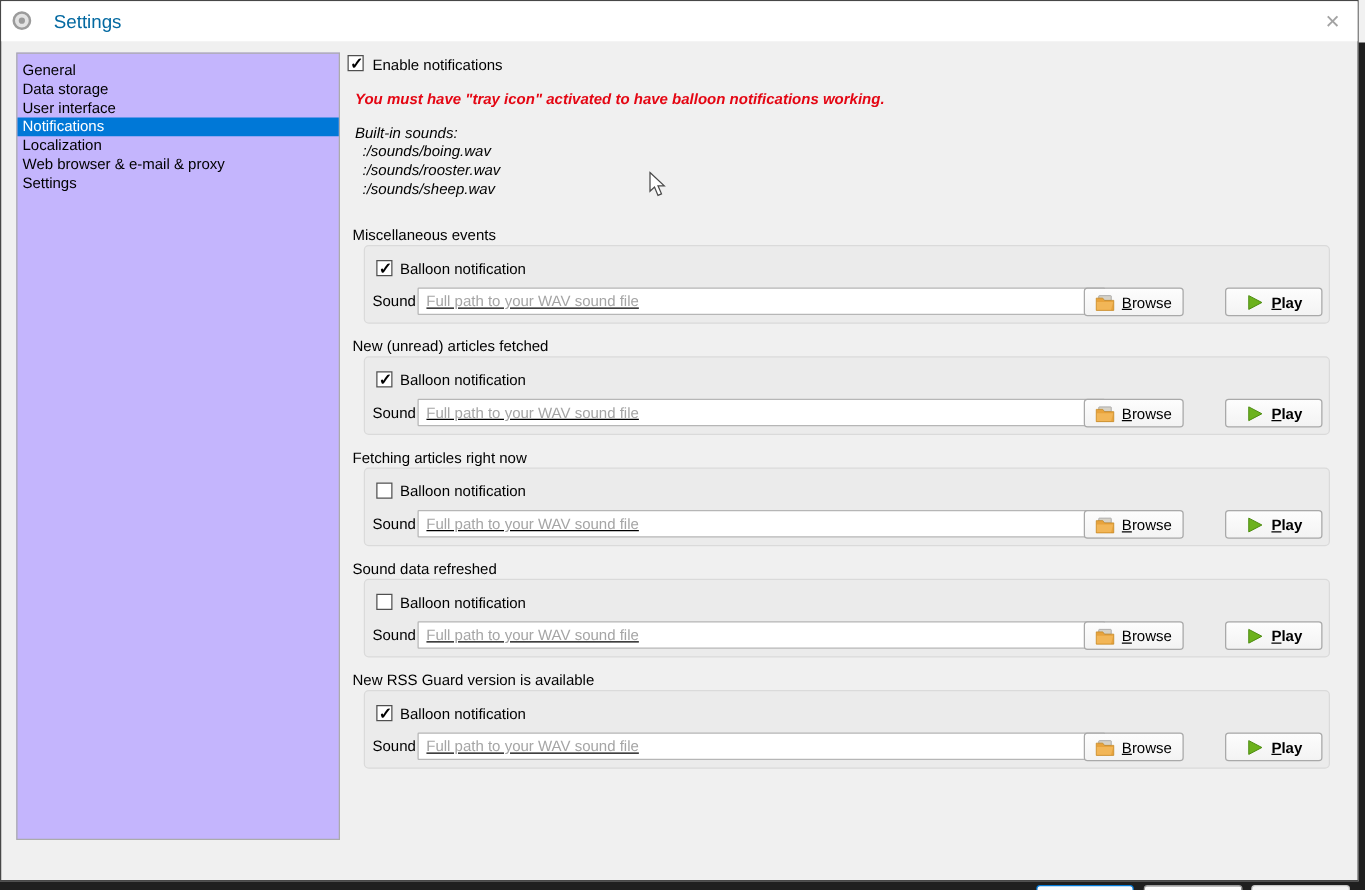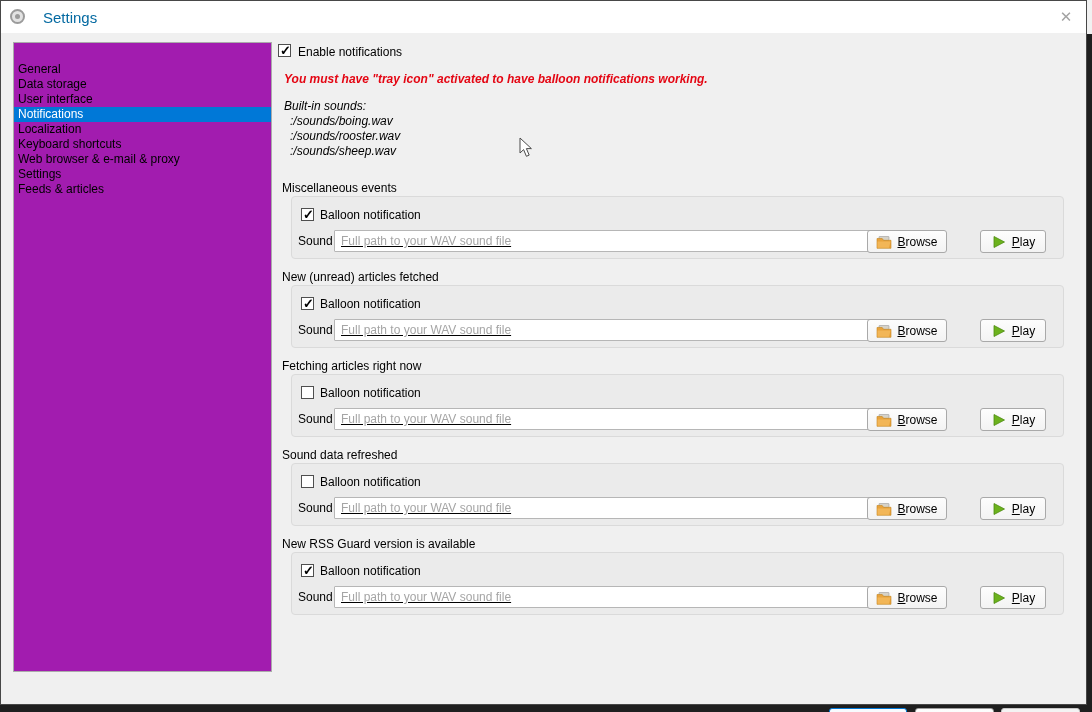--- a/index.html
+++ b/index.html
@@ -38,22 +38,22 @@
     position:absolute; left:42px; top:8px; font-size:15px; color:#0369a1;
   }
   .close-btn {
     position:absolute; left:1052px; top:4px; width:26px; height:24px;
     display:flex; align-items:center; justify-content:center;
     color:#a3a3a3; font-size:15px;
   }
   
   .sidebar {
     position:absolute; left:12px; top:41px; width:259px; height:630px;
-    background:#a21caf; border:1px solid #ababab;
-    padding-top:19px;
+    background:#c4b5fd; border:1px solid #ababab;
+    padding-top:6px;
   }
   .side-item {
     height:15px; line-height:15px; padding-left:4px; color:#000;
     white-space:nowrap; overflow:hidden;
   }
   .side-item.selected { background:#0078d7; color:#ffffff; }
   
   .cb {
     position:absolute; width:13px; height:13px;
     background:#ffffff; border:1px solid #4f4f4f;
@@ -91,21 +91,21 @@
   }
   .sound-input::placeholder { color:#a5a5a5; opacity:1; }
   .btn {
     position:absolute; top:33px; height:23px;
     display:flex; align-items:center; justify-content:center; gap:5px;
     background:linear-gradient(#fdfdfd,#f3f3f3);
     border:1px solid #a9a9a9; border-radius:3px;
     font-size:12px; color:#000;
   }
   .btn-browse { left:575px; width:80px; }
-  .btn-play   { left:688px; width:66px; }
+  .btn-play   { left:688px; width:78px;font-weight:bold; }
   .mn { text-decoration:underline; }
   .icon16 { width:16px; height:16px; display:block; }
   
   .footer-btn {
     position:absolute; top:679px; height:23px;
     display:flex; align-items:center; justify-content:center;
     background:linear-gradient(#fdfdfd,#f2f2f2);
     border:1px solid #9c9c9c; border-radius:3px; font-size:12px;margin-top:28px;
   }
   .btn-ok     { left:828px; width:78px; border-color:#0078d7; background:#f8fbfe; }
@@ -124,24 +124,22 @@
     <span class="title-text">Settings</span>
     <span class="close-btn">✕</span>
   </div>
 
   <div class="sidebar">
     <div class="side-item">General</div>
     <div class="side-item">Data storage</div>
     <div class="side-item">User interface</div>
     <div class="side-item selected">Notifications</div>
     <div class="side-item">Localization</div>
-    <div class="side-item">Keyboard shortcuts</div>
     <div class="side-item">Web browser &amp; e-mail &amp; proxy</div>
     <div class="side-item">Settings</div>
-    <div class="side-item">Feeds &amp; articles</div>
   </div>
 
   <span class="cb checked" style="left:277px; top:43px;"></span>
   <span class="enable-label">Enable notifications</span>
 
   <div class="warning">You must have "tray icon" activated to have balloon notifications working.</div>
 
   <div class="sounds-info">
     <div>Built-in sounds:</div>
     <div class="file">:/sounds/boing.wav</div>

